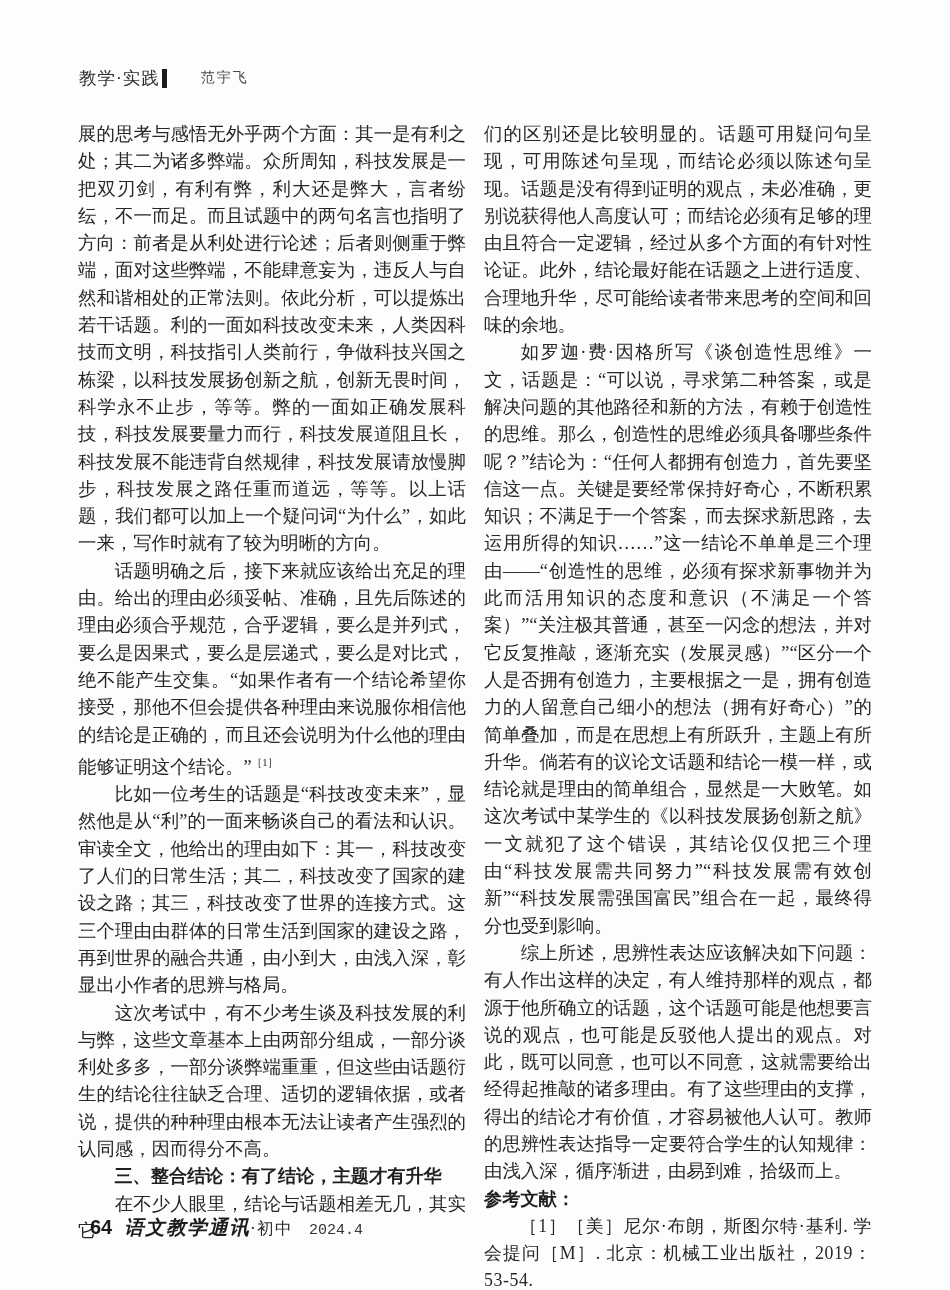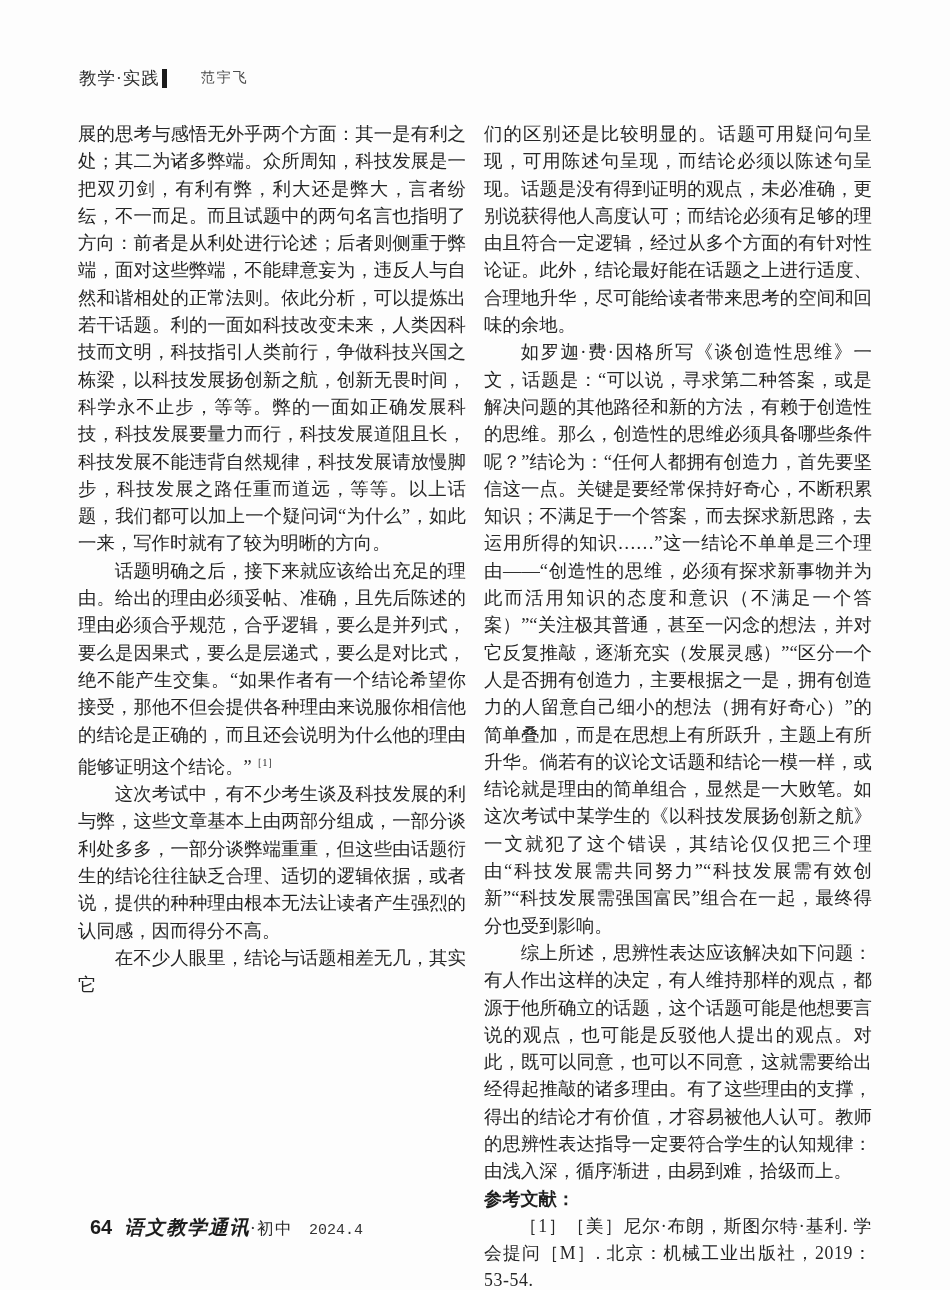--- a/index.html
+++ b/index.html
@@ -136,21 +136,23 @@
   <div class="header">
     <span class="section-label">教学·实践</span>
     <span class="header-bar"></span>
     <span class="author">范宇飞</span>
   </div>
 
   <div class="columns">
     <div class="col" id="left-col">
         <p class="blk cont">展的思考与感悟无外乎两个方面：其一是有利之处；其二为诸多弊端。众所周知，科技发展是一把双刃剑，有利有弊，利大还是弊大，言者纷纭，不一而足。而且试题中的两句名言也指明了方向：前者是从利处进行论述；后者则侧重于弊端，面对这些弊端，不能肆意妄为，违反人与自然和谐相处的正常法则。依此分析，可以提炼出若干话题。利的一面如科技改变未来，人类因科技而文明，科技指引人类前行，争做科技兴国之栋梁，以科技发展扬创新之航，创新无畏时间，科学永不止步，等等。弊的一面如正确发展科技，科技发展要量力而行，科技发展道阻且长，科技发展不能违背自然规律，科技发展请放慢脚步，科技发展之路任重而道远，等等。以上话题，我们都可以加上一个疑问词“为什么”，如此一来，写作时就有了较为明晰的方向。</p>
         <p class="blk para">话题明确之后，接下来就应该给出充足的理由。给出的理由必须妥帖、准确，且先后陈述的理由必须合乎规范，合乎逻辑，要么是并列式，要么是因果式，要么是层递式，要么是对比式，绝不能产生交集。“如果作者有一个结论希望你接受，那他不但会提供各种理由来说服你相信他的结论是正确的，而且还会说明为什么他的理由能够证明这个结论。”<sup class="fnref">［1］</sup></p>
+        <p class="blk para">比如一位考生的话题是“科技改变未来”，显然他是从“利”的一面来畅谈自己的看法和认识。审读全文，他给出的理由如下：其一，科技改变了人们的日常生活；其二，科技改变了国家的建设之路；其三，科技改变了世界的连接方式。这三个理由由群体的日常生活到国家的建设之路，再到世界的融合共通，由小到大，由浅入深，彰显出小作者的思辨与格局。</p>
         <p class="blk para">这次考试中，有不少考生谈及科技发展的利与弊，这些文章基本上由两部分组成，一部分谈利处多多，一部分谈弊端重重，但这些由话题衍生的结论往往缺乏合理、适切的逻辑依据，或者说，提供的种种理由根本无法让读者产生强烈的认同感，因而得分不高。</p>
+        <h3 class="blk heading">三、整合结论：有了结论，主题才有升华</h3>
         <p class="blk para">在不少人眼里，结论与话题相差无几，其实它</p>
       </div>
     <div class="col" id="right-col">
         <p class="blk cont">们的区别还是比较明显的。话题可用疑问句呈现，可用陈述句呈现，而结论必须以陈述句呈现。话题是没有得到证明的观点，未必准确，更别说获得他人高度认可；而结论必须有足够的理由且符合一定逻辑，经过从多个方面的有针对性论证。此外，结论最好能在话题之上进行适度、合理地升华，尽可能给读者带来思考的空间和回味的余地。</p>
         <p class="blk para">如罗迦·费·因格所写《谈创造性思维》一文，话题是：“可以说，寻求第二种答案，或是解决问题的其他路径和新的方法，有赖于创造性的思维。那么，创造性的思维必须具备哪些条件呢？”结论为：“任何人都拥有创造力，首先要坚信这一点。关键是要经常保持好奇心，不断积累知识；不满足于一个答案，而去探求新思路，去运用所得的知识……”这一结论不单单是三个理由——“创造性的思维，必须有探求新事物并为此而活用知识的态度和意识（不满足一个答案）”“关注极其普通，甚至一闪念的想法，并对它反复推敲，逐渐充实（发展灵感）”“区分一个人是否拥有创造力，主要根据之一是，拥有创造力的人留意自己细小的想法（拥有好奇心）”的简单叠加，而是在思想上有所跃升，主题上有所升华。倘若有的议论文话题和结论一模一样，或结论就是理由的简单组合，显然是一大败笔。如这次考试中某学生的《以科技发展扬创新之航》一文就犯了这个错误，其结论仅仅把三个理由“科技发展需共同努力”“科技发展需有效创新”“科技发展需强国富民”组合在一起，最终得分也受到影响。</p>
         <p class="blk para">综上所述，思辨性表达应该解决如下问题：有人作出这样的决定，有人维持那样的观点，都源于他所确立的话题，这个话题可能是他想要言说的观点，也可能是反驳他人提出的观点。对此，既可以同意，也可以不同意，这就需要给出经得起推敲的诸多理由。有了这些理由的支撑，得出的结论才有价值，才容易被他人认可。教师的思辨性表达指导一定要符合学生的认知规律：由浅入深，循序渐进，由易到难，拾级而上。</p>
         <h3 class="blk ref-heading">参考文献：</h3>
         <p class="blk reference">［1］［美］尼尔·布朗，斯图尔特·基利. 学会提问［M］. 北京：机械工业出版社，2019：53-54.</p>
       </div>
   </div>

